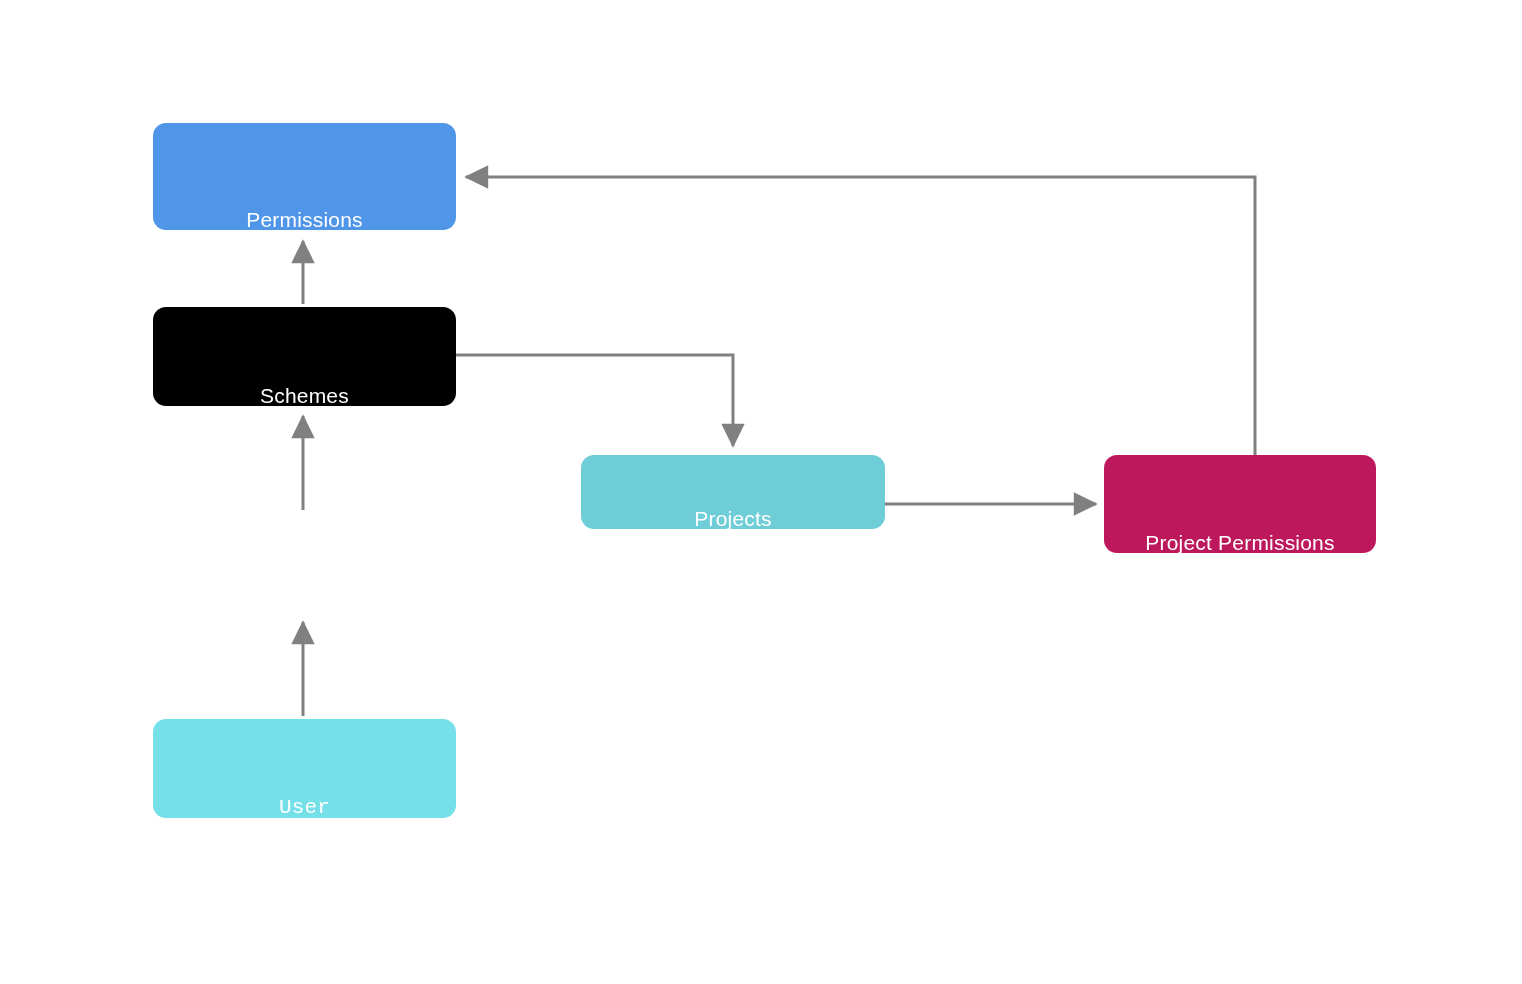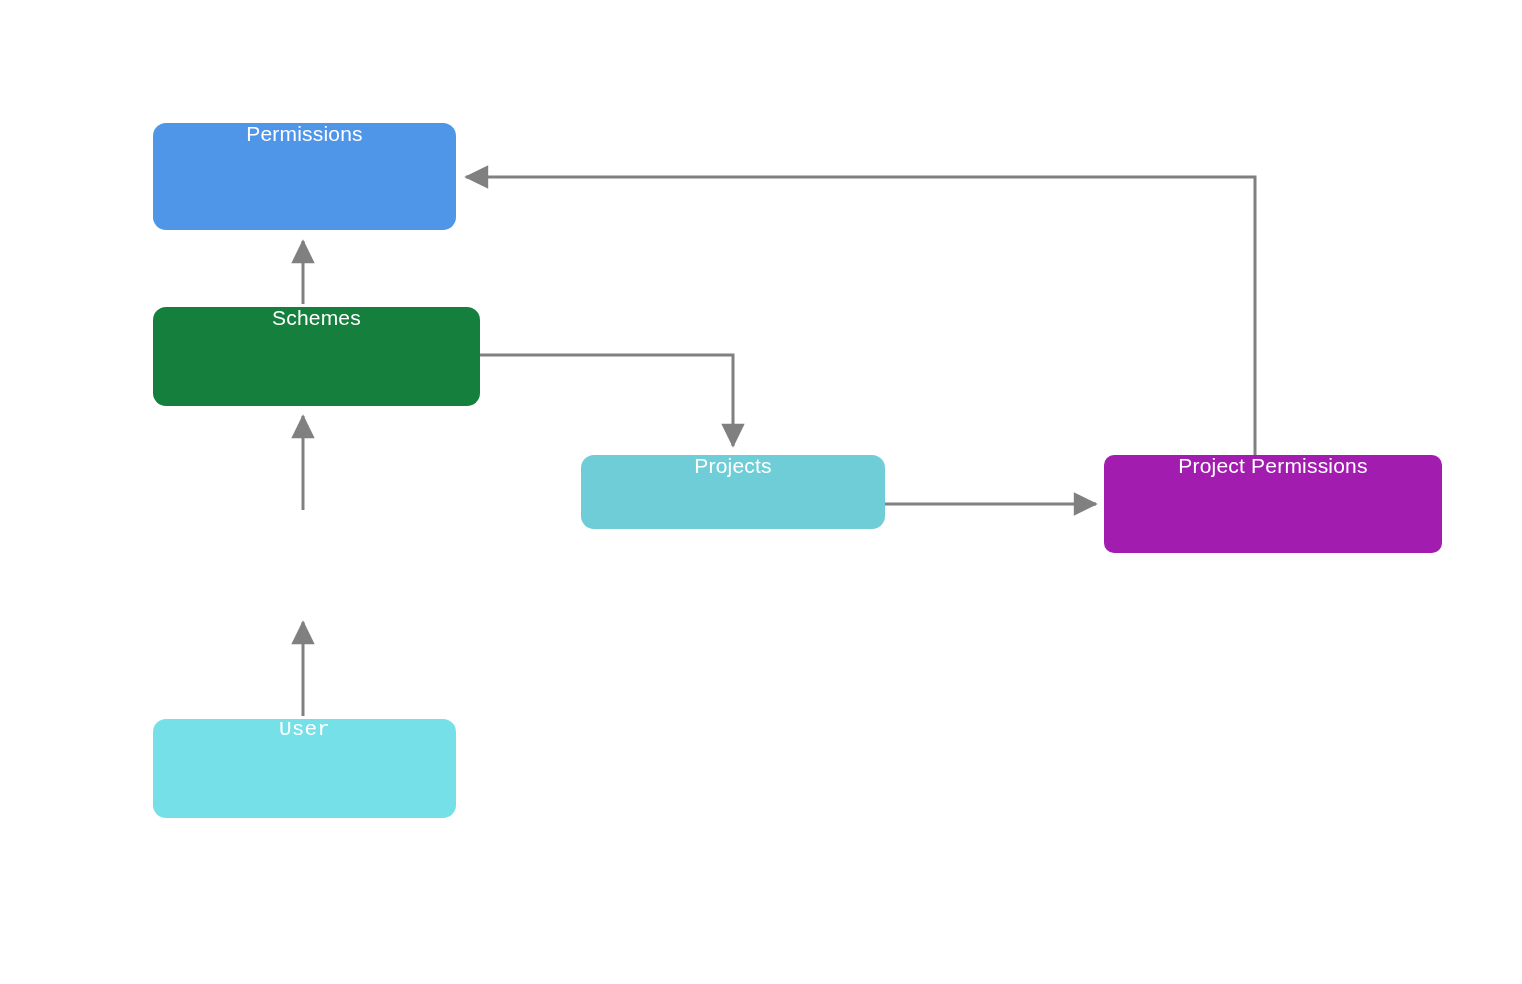--- a/index.html
+++ b/index.html
@@ -25,21 +25,21 @@
     top: 0;
     width: 1522px;
     height: 984px;
     pointer-events: none;
   }
   .node {
     position: absolute;
     box-sizing: border-box;
     border-radius: 13px;
     display: flex;
-    align-items: flex-start;
+    align-items: flex-end;
     justify-content: center;
     color: #ffffff;
     font-size: 21px;
     font-weight: 400;
     letter-spacing: 0.2px;
     line-height: 1;
     white-space: nowrap;
     user-select: none;
   }
   .node-label {
@@ -84,30 +84,30 @@
 
     <g>
       <path d="M 1255 455 L 1255 177 L 466 177" stroke="#808080" stroke-width="3" fill="none" stroke-linejoin="miter" marker-end="url(#arrow-head)"></path>
     </g>
   </svg>
 
   <div class="node" style="left: 153px; top: 123px; width: 303px; height: 107px; background: rgb(79, 149, 232);">
     <span class="node-label">Permissions</span>
   </div>
 
-  <div class="node" style="left: 153px; top: 307px; width: 327px; height: 99px; background: #15803d;">
+  <div class="node" style="left: 153px; top: 307px; width: 303px; height: 99px; background: #000000;">
     <span class="node-label">Schemes</span>
   </div>
 
 
   <div class="node" style="left: 153px; top: 719px; width: 303px; height: 99px; background: rgb(118, 224, 232); font-family: Liberation Mono, monospace;">
     <span class="node-label">User</span>
   </div>
 
   <div class="node" style="left: 581px; top: 455px; width: 304px; height: 74px; background: rgb(110, 205, 214);">
     <span class="node-label">Projects</span>
   </div>
 
-  <div class="node" style="left: 1104px; top: 455px; width: 338px; height: 98px; background: #a21caf; border-radius: 10px;">
+  <div class="node" style="left: 1104px; top: 455px; width: 272px; height: 98px; background: #be185d;">
     <span class="node-label">Project Permissions</span>
   </div>
 
 </div>
 
 </body></html>

